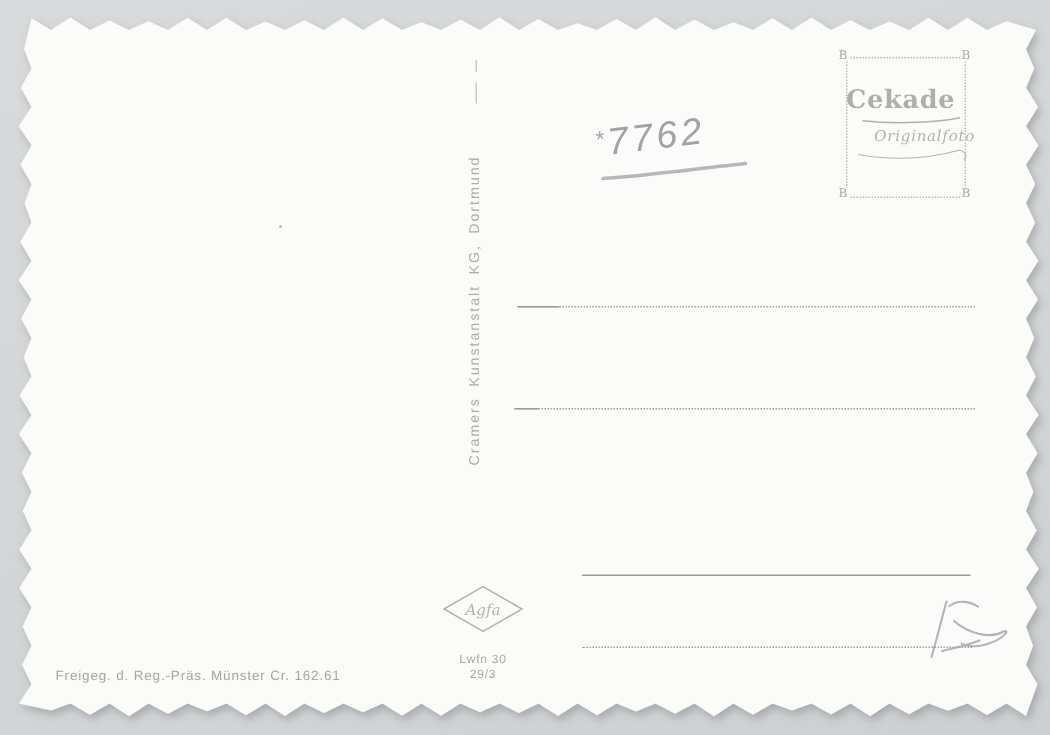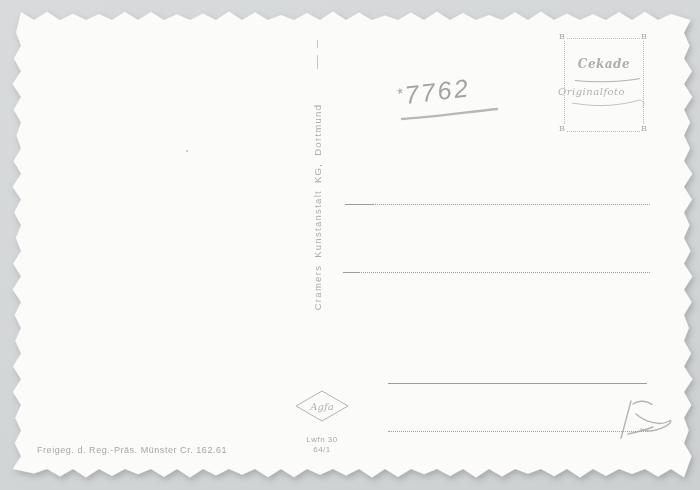--- a/index.html
+++ b/index.html
@@ -23,26 +23,26 @@
     font-family:"DejaVu Serif",serif;
     font-size:8px;color:#a9a9a4;line-height:8px;
     background:#fbfbfa;padding:0 1px;
   }
   .cm-tl{left:558px;top:33px;}
   .cm-tr{left:640px;top:33px;}
   .cm-bl{left:558px;top:125px;}
   .cm-br{left:640px;top:125px;}
 
   .cekade{
-    left:564px;top:57px;width:80px;text-align:center;
-    font-family:"DejaVu Serif",serif;font-style:italic;font-weight:bold;
-    font-size:12px;color:#aeaeaa;letter-spacing:0.5px;
+    left:564px;top:57px;width:80px;
+    font-family:"DejaVu Serif",serif;font-weight:bold;
+    font-size:17px;color:#aeaeaa;letter-spacing:0.5px;
   }
   .originalfoto{
-    left:558px;top:86px;width:92px;text-align:left;
+    left:558px;top:86px;width:92px;text-align:right;
     font-family:"DejaVu Serif",serif;font-style:italic;
     font-size:10px;color:#b2b2ae;letter-spacing:0.5px;
   }
 
   
   .handnum{
     left:399px;top:82px;width:110px;
     transform:rotate(-7deg);transform-origin:left bottom;
     color:#a3a3a3;font-style:italic;white-space:nowrap;
   }
@@ -126,21 +126,21 @@
   <div class="abs line solid  l-u2s"></div>
   <div class="abs line l-b1"></div>
   <div class="abs line l-b2"></div>
 
   <svg class="abs agfa-svg" width="58" height="36">
     <polygon points="2,17 28,2 54,17 28,32" fill="none" stroke="#b4b4b0" stroke-width="1"></polygon>
     <text x="28" y="21" text-anchor="middle" font-family="DejaVu Serif, serif" font-style="italic" font-size="10" fill="#b4b4b0">Agfa</text>
   </svg>
   <div class="abs printcode">
     <div>Lwfn 30</div>
-    <div>64/1</div>
+    <div>29/3</div>
   </div>
 
   <div class="abs approval">Freigeg. d. Reg.-Präs. Münster Cr. 162.61</div>
 
   <svg class="ink-layer" width="700" height="490">
 
     <path d="M575,80.5 C598,83 625,81.5 640,78.5" fill="none" stroke="#b0b0ac" stroke-width="1"></path>
 
     <path d="M572,103 C600,108 622,105 640,100 c4,1.5 5,4 2.5,7" fill="none" stroke="#b4b4b0" stroke-width="0.8"></path>
 

